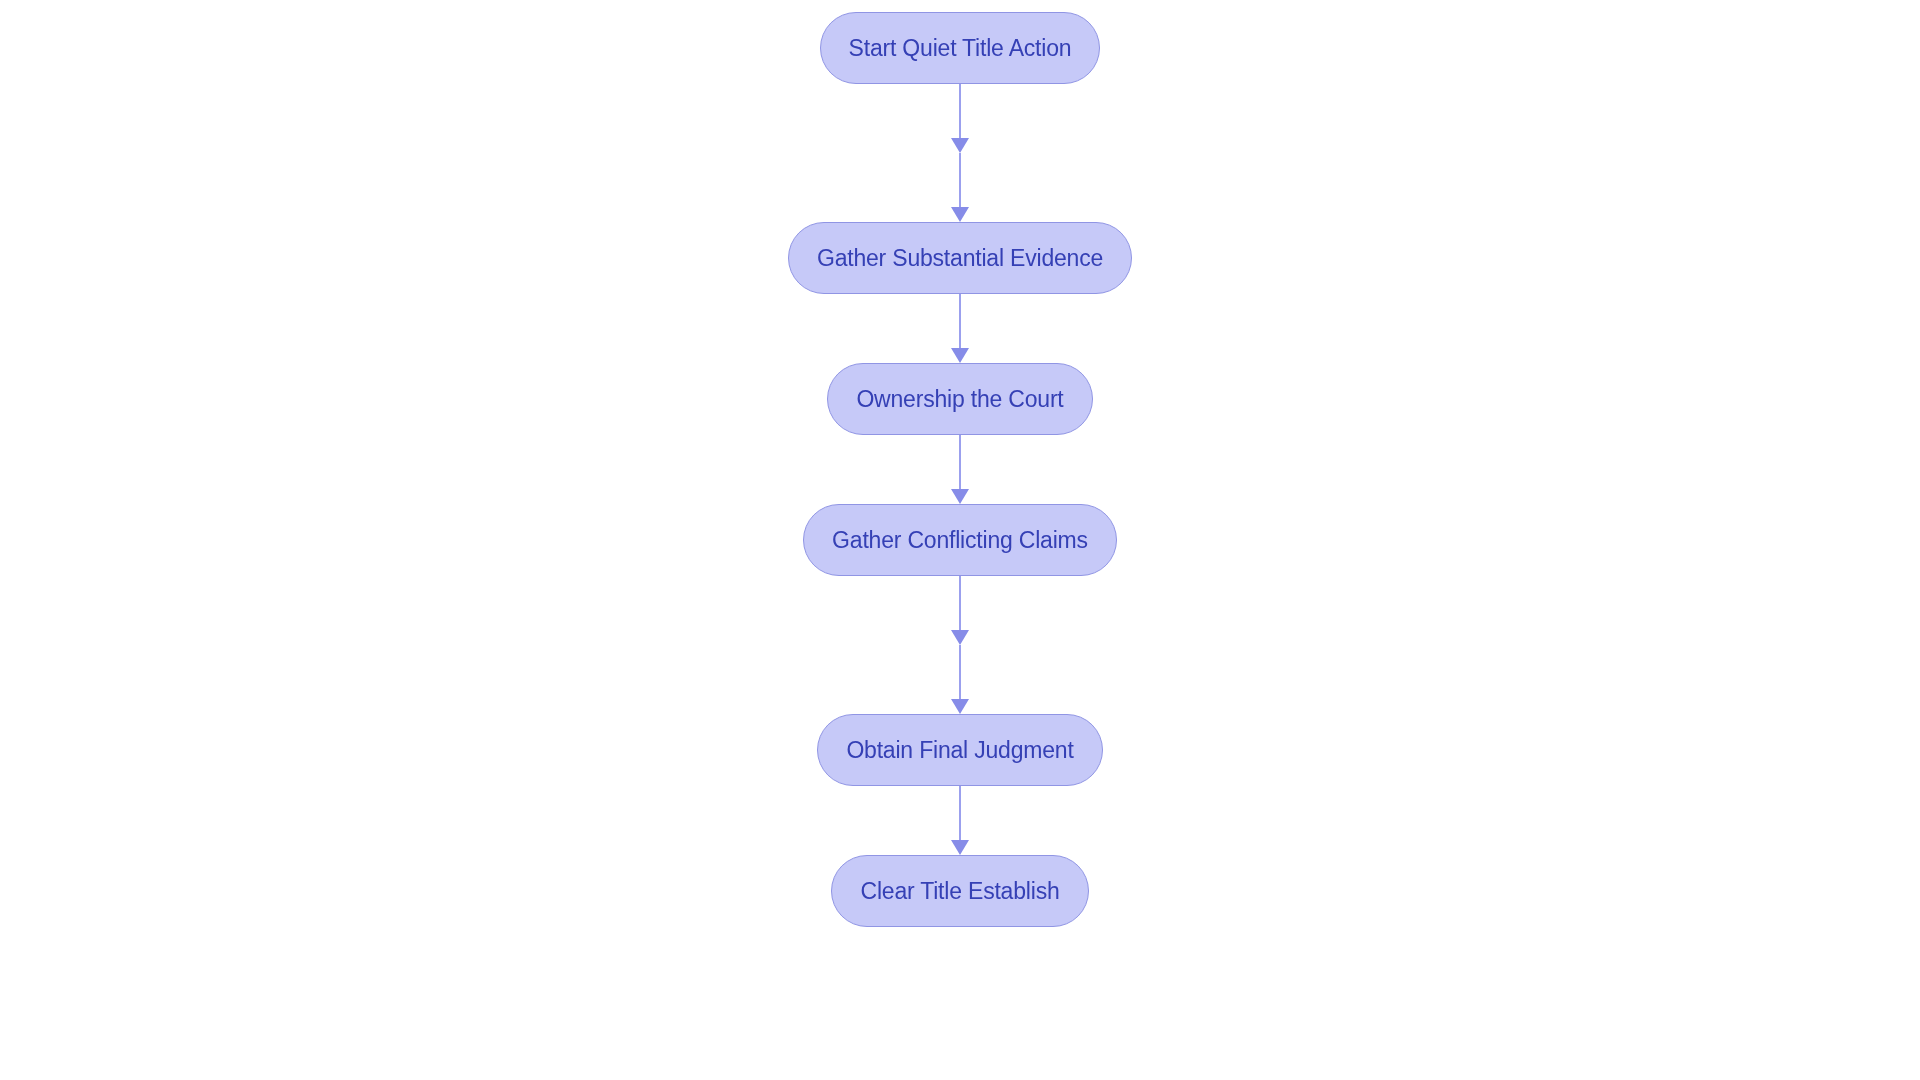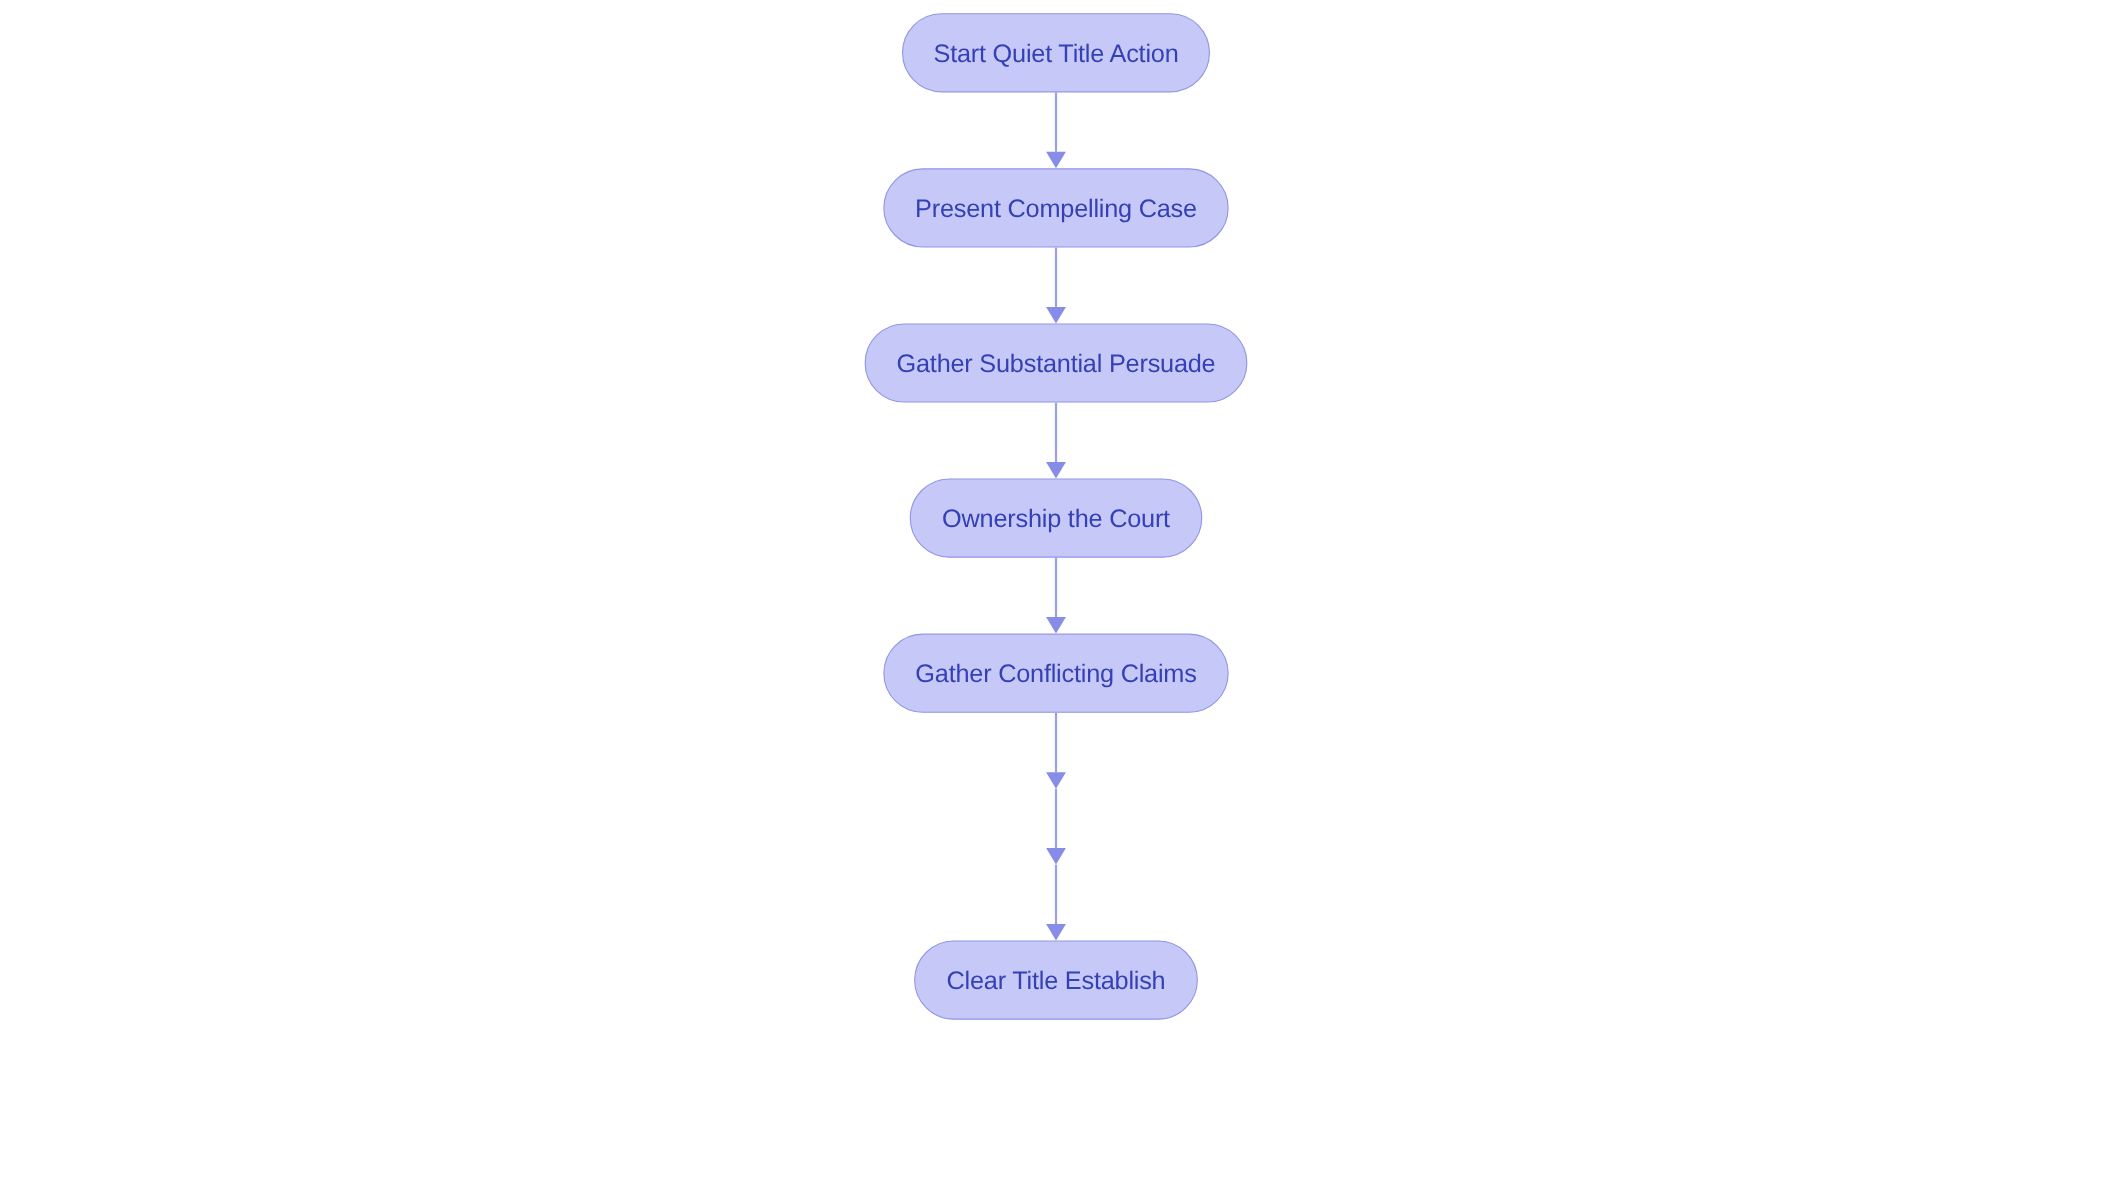--- a/index.html
+++ b/index.html
@@ -81,31 +81,28 @@
 
     <div class="node">
       <span class="node-label">Start Quiet Title Action</span>
     </div>
 
     <div class="connector">
       <div class="connector-line"></div>
       <div class="connector-head"></div>
     </div>
 
-    <div class="node">
-      <span class="node-label">Present Compelling Case</span>
-    </div>
 
     <div class="connector">
       <div class="connector-line"></div>
       <div class="connector-head"></div>
     </div>
 
     <div class="node">
-      <span class="node-label">Gather Substantial Persuade</span>
+      <span class="node-label">Gather Substantial Evidence</span>
     </div>
 
     <div class="connector">
       <div class="connector-line"></div>
       <div class="connector-head"></div>
     </div>
 
     <div class="node">
       <span class="node-label">Ownership the Court</span>
     </div>
@@ -123,20 +120,23 @@
       <div class="connector-line"></div>
       <div class="connector-head"></div>
     </div>
 
 
     <div class="connector">
       <div class="connector-line"></div>
       <div class="connector-head"></div>
     </div>
 
+    <div class="node">
+      <span class="node-label">Obtain Final Judgment</span>
+    </div>
 
     <div class="connector">
       <div class="connector-line"></div>
       <div class="connector-head"></div>
     </div>
 
     <div class="node">
       <span class="node-label">Clear Title Establish</span>
     </div>
 

